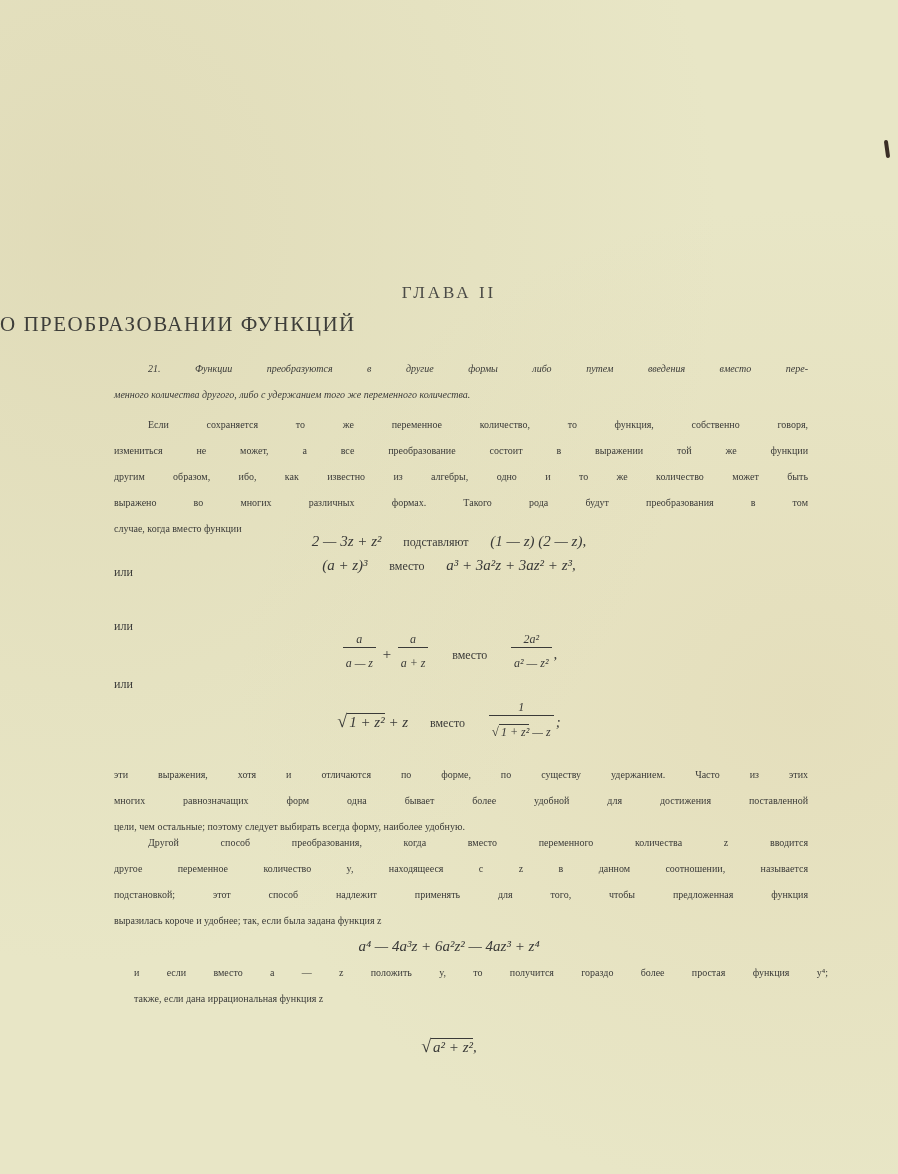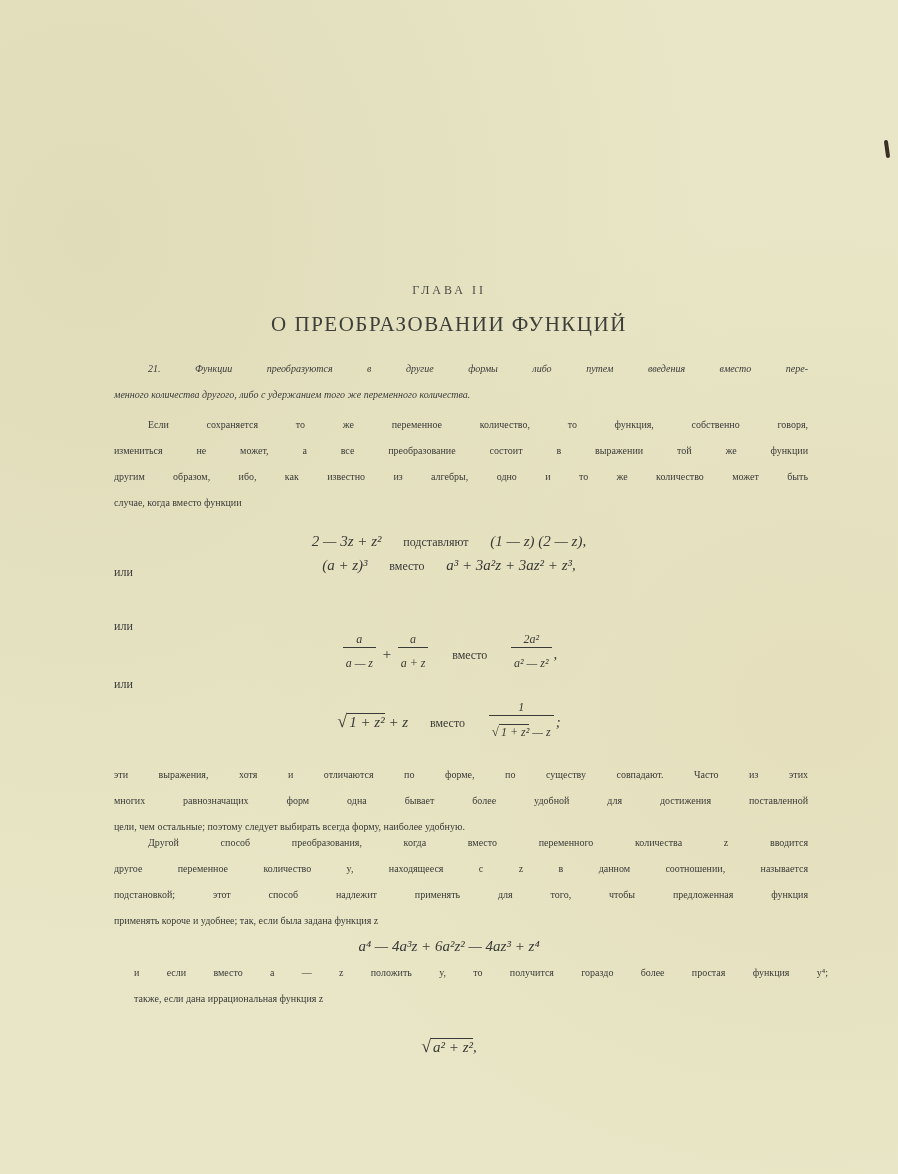--- a/index.html
+++ b/index.html
@@ -7,22 +7,22 @@
       width: 898px; height: 1174px; overflow: hidden;
       background: #e8e6c6;
       background-image: radial-gradient(ellipse at 10% 20%, rgba(210,200,160,0.35), transparent 55%),
                         radial-gradient(ellipse at 90% 60%, rgba(220,205,165,0.30), transparent 50%);
       font-family: "Liberation Serif", "DejaVu Serif", serif;
       color: #3a3a38;
       position: relative;
     }
     .page { position: absolute; left: 0; top: 0; width: 898px; height: 1174px; }
     .edge-mark { position: absolute; left: 885px; top: 140px; width: 4px; height: 18px; background: #3a2e26; border-radius: 2px; transform: rotate(-8deg); }
-    .chapter { position: absolute; top: 283px; left: 0; width: 898px; text-align: center; font-size: 12px; letter-spacing: 3px; color: #4a4a46; }
-    .title { position: absolute; top: 312px; left: 0; width: 898px; text-align: center; font-size: 21px; letter-spacing: 1.5px; color: #3e3e3a; }
+    .chapter { position: absolute; top: 283px; left: 0; width: 898px; text-align: center; font-size: 17px; letter-spacing: 3px; color: #4a4a46; }
+    .title { position: absolute; top: 312px; left: 0; width: 898px; text-align: left; font-size: 21px; letter-spacing: 1.5px; color: #3e3e3a; }
     .para { position: absolute; left: 114px; width: 694px; font-size: 10px; line-height: 26px; text-align: justify; }
     .para .line { display: block; white-space: nowrap; text-align: justify; text-align-last: justify; }
     .para .line.last { text-align-last: left; }
     .indent { padding-left: 34px; }
     .ital { font-style: italic; }
     .formula { position: absolute; left: 0; width: 898px; text-align: center; font-size: 15px; font-style: italic; white-space: nowrap; }
     .formula .word { font-style: normal; font-size: 12px; margin: 0 18px; }
     .connector { position: absolute; left: 114px; font-size: 12px; }
     .frac { display: inline-block; vertical-align: middle; text-align: center; margin: 0 2px; }
     .frac .num { display: block; padding: 0 3px; font-size: 12px; }
@@ -42,20 +42,21 @@
 
   <div class="para ital" style="top:356px;">
     <span class="line indent">21. Функции преобразуются в другие формы либо путем введения вместо пере-</span>
     <span class="line last">менного количества другого, либо с удержанием того же переменного количества.</span>
   </div>
 
   <div class="para" style="top:412px;">
     <span class="line indent">Если сохраняется то же переменное количество, то функция, собственно говоря,</span>
     <span class="line">измениться не может, а все преобразование состоит в выражении той же функции</span>
     <span class="line">другим образом, ибо, как известно из алгебры, одно и то же количество может быть</span>
+    <span class="line">выражено во многих различных формах. Такого рода будут преобразования в том</span>
     <span class="line last">случае, когда вместо функции</span>
   </div>
 
   <div class="formula" style="top:533px;">
     <span>2 — 3z + z²</span>
     <span class="word">подставляют</span>
     <span>(1 — z) (2 — z),</span>
   </div>
 
   <div class="connector" style="top:565px;">или</div>
@@ -91,30 +92,30 @@
     <span class="rad">√</span><span class="sqrt">1 + z²</span>
     <span>+ z</span>
     <span class="word">вместо</span>
     <span class="frac">
       <span class="num">1</span>
       <span class="den"><span class="rad" style="font-size:13px;">√</span><span class="sqrt">1 + z²</span> <span>— z</span></span>
     </span><span>;</span>
   </div>
 
   <div class="para" style="top:762px;">
-    <span class="line">эти выражения, хотя и отличаются по форме, по существу совпадают. Часто из этих</span>
+    <span class="line">эти выражения, хотя и отличаются по форме, по существу удержанием. Часто из этих</span>
     <span class="line">многих равнозначащих форм одна бывает более удобной для достижения поставленной</span>
     <span class="line last">цели, чем остальные; поэтому следует выбирать всегда форму, наиболее удобную.</span>
   </div>
 
   <div class="para" style="top:830px;">
     <span class="line indent">Другой способ преобразования, когда вместо переменного количества z вводится</span>
     <span class="line">другое переменное количество y, находящееся с z в данном соотношении, называется</span>
     <span class="line">подстановкой; этот способ надлежит применять для того, чтобы предложенная функция</span>
-    <span class="line last">применять короче и удобнее; так, если была задана функция z</span>
+    <span class="line last">выразилась короче и удобнее; так, если была задана функция z</span>
   </div>
 
   <div class="formula" style="top:938px;">a⁴ — 4a³z + 6a²z² — 4az³ + z⁴</div>
 
   <div class="para" style="top:960px;margin-left:20px;">
     <span class="line">и если вместо a — z положить y, то получится гораздо более простая функция y⁴;</span>
     <span class="line last">также, если дана иррациональная функция z</span>
   </div>
 
   <div class="formula" style="top:1036px;">

